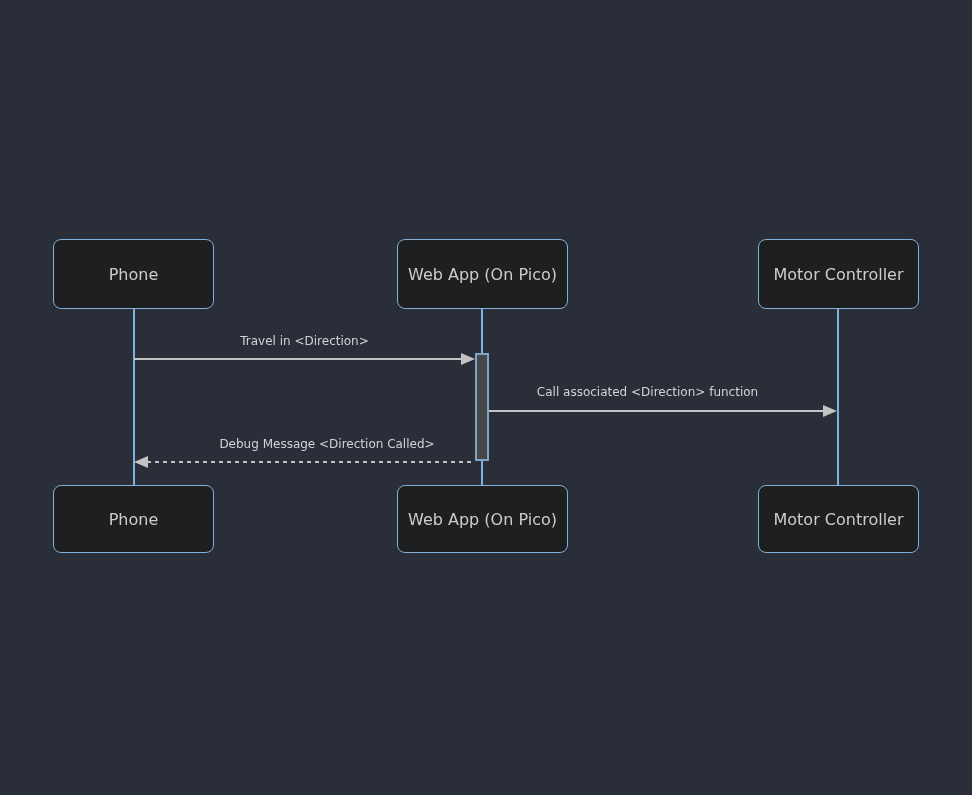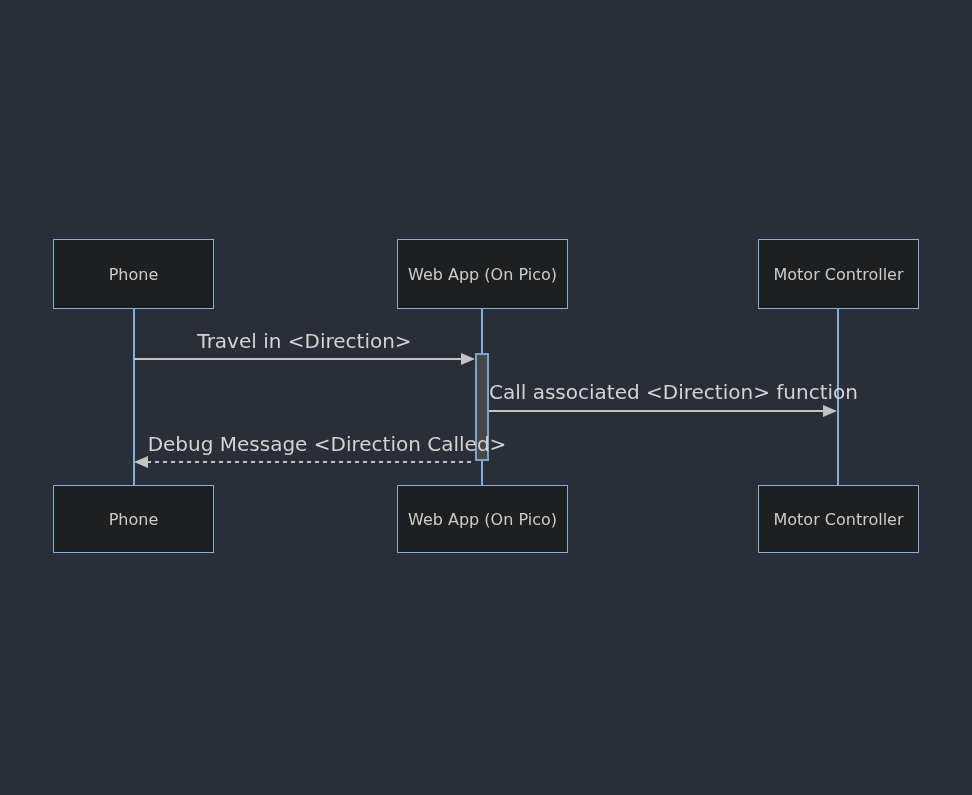--- a/index.html
+++ b/index.html
@@ -13,21 +13,21 @@
     height: 795px;
     background: var(--background, #2a2e39);
     font-family: "DejaVu Sans", "Liberation Sans", sans-serif;
     overflow: hidden;
   }
   .actor-box {
     position: absolute;
     box-sizing: border-box;
     background: var(--actor-fill, #1e1f20);
     border: 1px solid var(--actor-border, #81b1db);
-    border-radius: 0;
+    border-radius: 8px;
     display: flex;
     align-items: center;
     justify-content: center;
     color: var(--actor-text, #cccccc);
     font-size: 16px;
     text-align: center;
   }
   .lifeline {
     position: absolute;
     width: 2px;
@@ -35,21 +35,21 @@
   }
   .activation {
     position: absolute;
     box-sizing: border-box;
     background: var(--activation-fill, #474747);
     border: 2px solid var(--activation-border, #7ca6c9);
   }
   .msg-label {
     position: absolute;
     color: var(--signal-text, #d3d3d3);
-    font-size: 20px;
+    font-size: 12px;
     text-align: center;
     white-space: nowrap;
     line-height: 20px;
   }
   .msg-line {
     position: absolute;
     height: 2px;
     background: var(--signal-line, #c3c3c3);
   }
   .msg-line-dashed {

